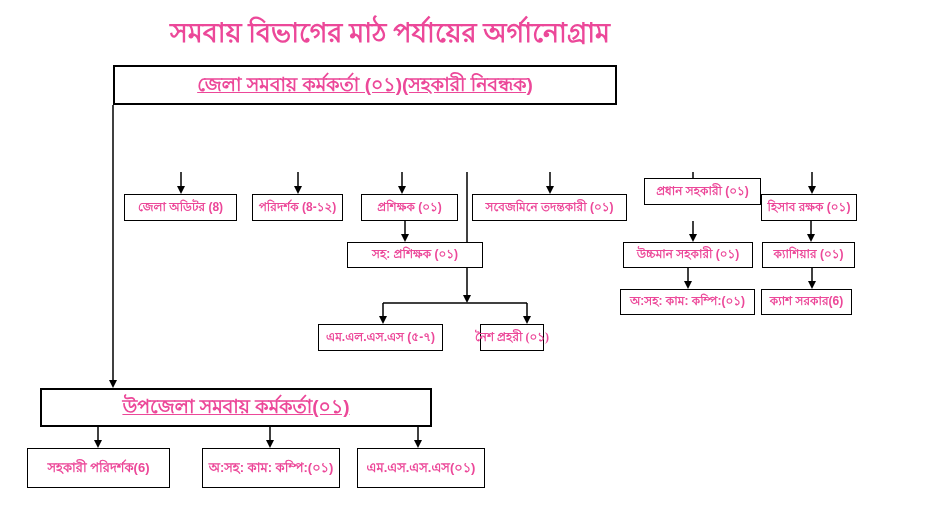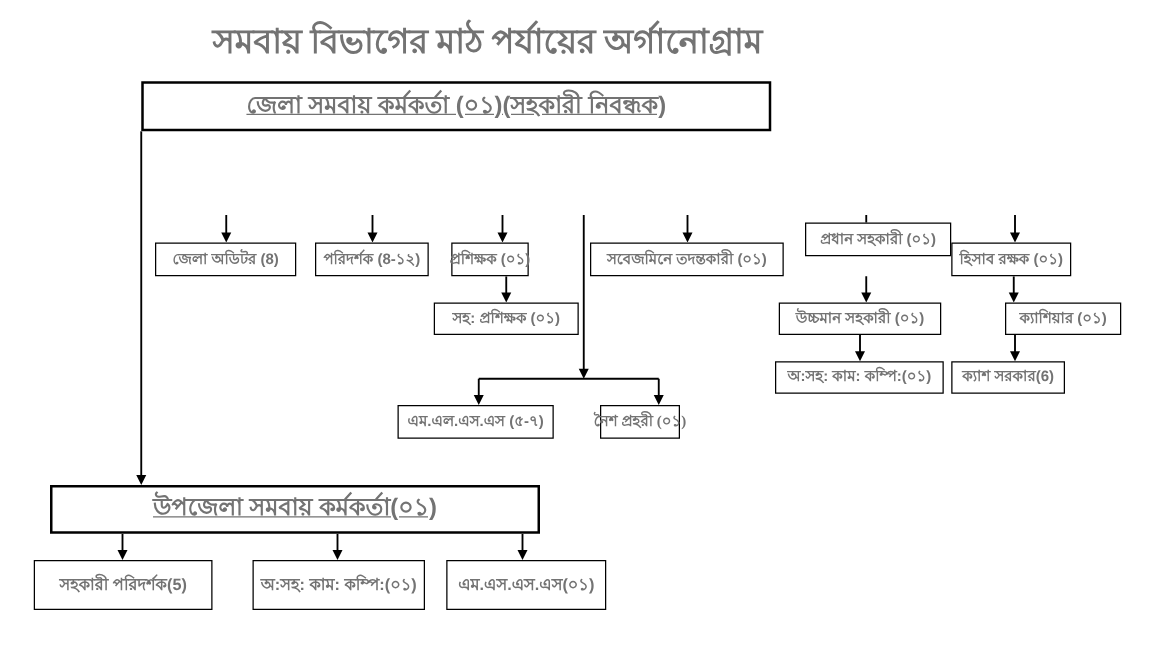--- a/index.html
+++ b/index.html
@@ -1,18 +1,18 @@
 <!DOCTYPE html>
 <html><head>
 <meta charset="utf-8">
 <style>
   html,body { margin:0; padding:0; background:#ffffff; }
   .canvas {
     position:relative; width:931px; height:524px; background:#ffffff;
-    color:#737373; font-family:"Liberation Sans", sans-serif; overflow:hidden;
+    color:#ec4899; font-family:"Liberation Sans", sans-serif; overflow:hidden;
   }
   .title {
     position:absolute; top:12px; left:0; width:780px;
     text-align:center; font-size:27px; font-weight:bold;
     font-family:"Liberation Serif", serif;
   }
   .node {
     position:absolute; box-sizing:border-box; background:#fff;
     border:1px solid #000; font-weight:bold; white-space:nowrap;
     display:flex; align-items:center; justify-content:center;
@@ -58,33 +58,33 @@
       <path d="M270,427 V441" marker-end="url(#arw)"></path>
       <path d="M418,427 V441" marker-end="url(#arw)"></path>
     </g>
   </svg>
 
   <div class="node lvl1" style="left:113px; top:65px; width:504px; height:40px;">জেলা সমবায় কর্মকর্তা (০১)(সহকারী নিবন্ধক)</div>
 
 
   <div class="node sm" style="left:124px; top:194px; width:113px; height:27px;">জেলা অডিটর (8)</div>
   <div class="node sm" style="left:252px; top:194px; width:91px; height:27px;">পরিদর্শক (8-১২)</div>
-  <div class="node sm" style="left:361px; top:194px; width:62px; height:27px;">প্রশিক্ষক (০১)</div>
+  <div class="node sm" style="left:361px; top:194px; width:97px; height:27px;">প্রশিক্ষক (০১)</div>
   <div class="node sm" style="left:472px; top:194px; width:155px; height:27px;">সবেজমিনে তদন্তকারী (০১)</div>
   <div class="node sm" style="left:644px; top:178px; width:117px; height:27px;">প্রধান সহকারী (০১)</div>
   <div class="node sm" style="left:761px; top:194px; width:96px; height:27px;">হিসাব রক্ষক (০১)</div>
 
-  <div class="node sm" style="left:347px; top:242px; width:116px; height:26px;">সহ: প্রশিক্ষক (০১)</div>
+  <div class="node sm" style="left:347px; top:242px; width:136px; height:26px;">সহ: প্রশিক্ষক (০১)</div>
   <div class="node sm" style="left:623px; top:242px; width:130px; height:26px;">উচ্চমান সহকারী (০১)</div>
-  <div class="node sm" style="left:762px; top:242px; width:93px; height:26px;margin-left:42px;">ক্যাশিয়ার (০১)</div>
+  <div class="node sm" style="left:762px; top:242px; width:93px; height:26px;">ক্যাশিয়ার (০১)</div>
 
   <div class="node sm" style="left:620px; top:289px; width:135px; height:26px;">অ:সহ: কাম: কম্পি:(০১)</div>
   <div class="node sm" style="left:761px; top:289px; width:91px; height:26px;">ক্যাশ সরকার(6)</div>
 
   <div class="node sm" style="left:318px; top:324px; width:125px; height:27px;">এম.এল.এস.এস (৫-৭)</div>
   <div class="node sm" style="left:480px; top:324px; width:64px; height:27px;font-family:Liberation Serif, serif;">নৈশ প্রহরী (০১)</div>
 
   <div class="node lvl1" style="left:40px; top:388px; width:392px; height:39px;">উপজেলা সমবায় কর্মকর্তা(০১)</div>
-  <div class="node bm" style="left:27px; top:448px; width:143px; height:40px;">সহকারী পরিদর্শক(5)</div>
+  <div class="node bm" style="left:27px; top:448px; width:143px; height:40px;">সহকারী পরিদর্শক(6)</div>
   <div class="node bm" style="left:202px; top:448px; width:138px; height:40px;">অ:সহ: কাম: কম্পি:(০১)</div>
   <div class="node bm" style="left:357px; top:448px; width:128px; height:40px;">এম.এস.এস.এস(০১)</div>
 
 </div>
 
 </body></html>

